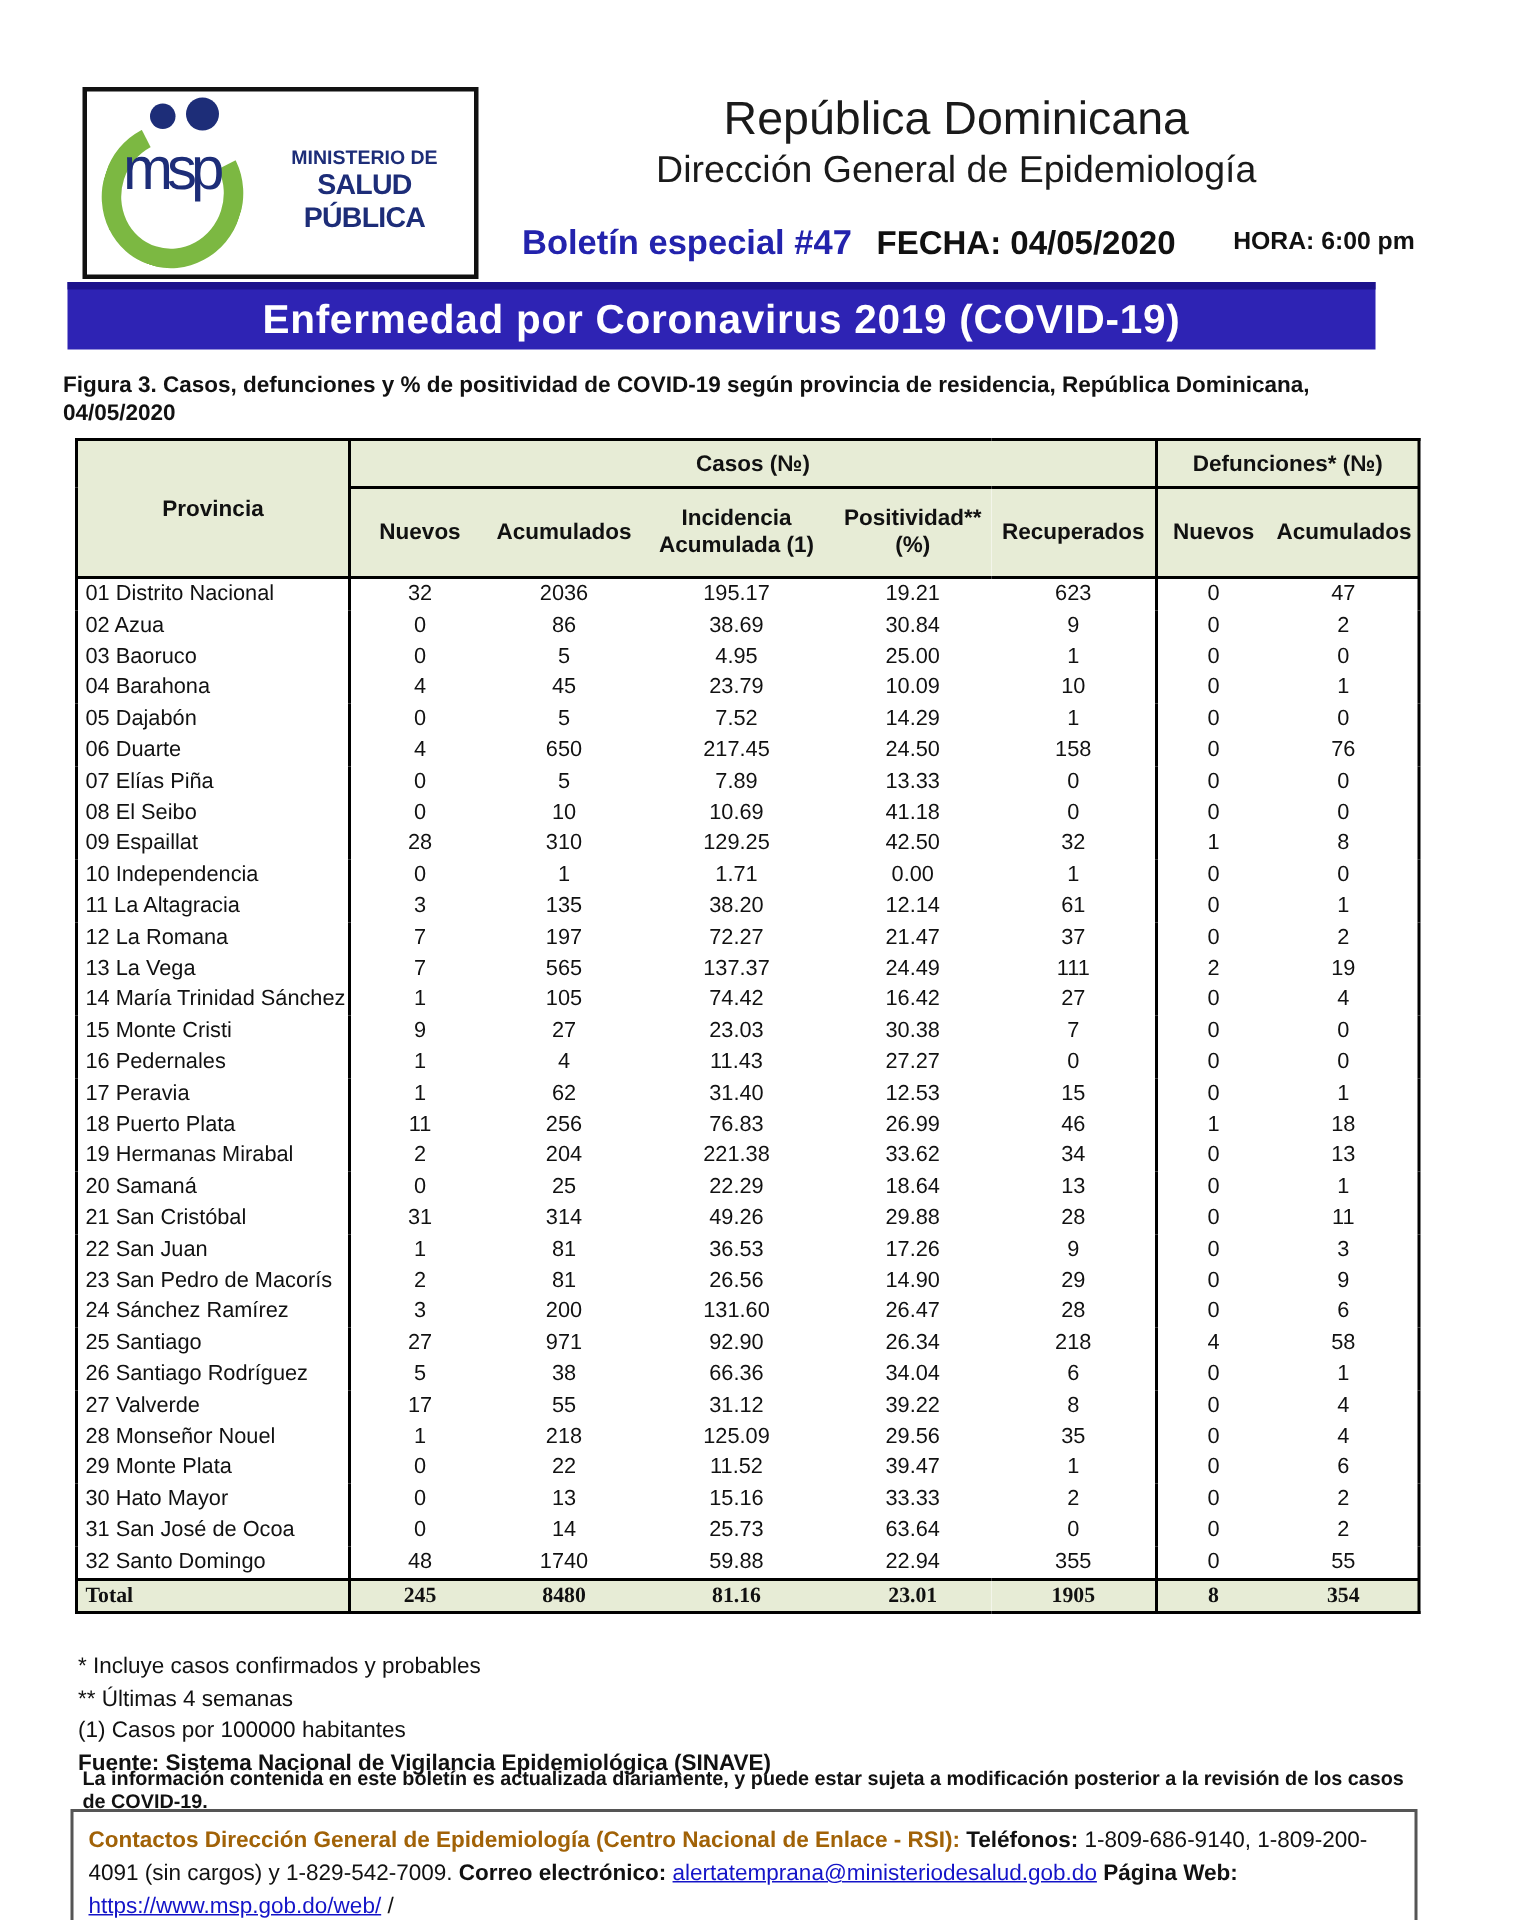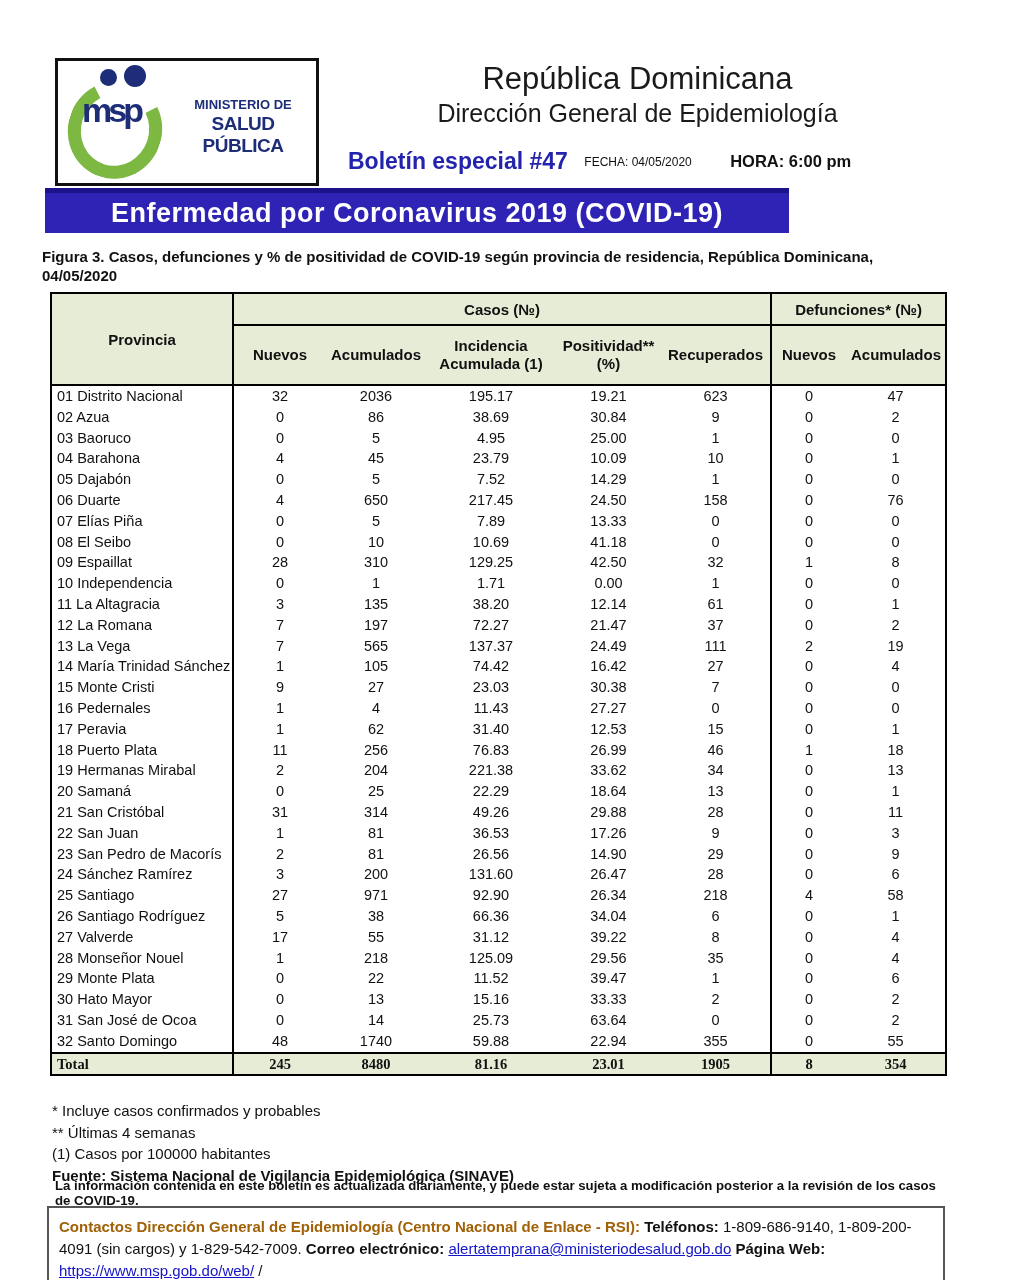--- a/index.html
+++ b/index.html
@@ -2,39 +2,39 @@
 <html><head>
 <meta charset="utf-8">
 <style>
   html,body{margin:0;padding:0;background:#ffffff;}
   body{width:1011px;height:1280px;font-family:"Liberation Sans",sans-serif;color:#111;position:relative;overflow:hidden;}
 
   
   .logo-box{position:absolute;left:55px;top:58px;width:258px;height:122px;border:3px solid #111;background:#fff;}
   .logo-art{position:absolute;left:8px;top:4px;width:112px;height:112px;}
   .logo-ring{position:absolute;left:2px;top:16px;width:68px;height:72px;border:13px solid #7cb842;border-radius:50%;border-top-color:transparent;transform:rotate(18deg);}
-  .logo-acronym{position:absolute;left:16px;top:26px;font-size:34px;font-weight:bold;color:#1d2d78;letter-spacing:-4px;}
+  .logo-acronym{position:absolute;left:16px;top:26px;font-size:40px;font-weight:normal;color:#1d2d78;letter-spacing:-4px;}
   .logo-head{position:absolute;background:#1d2d78;border-radius:50%;}
   .logo-head.h1{left:34px;top:4px;width:17px;height:17px;}
   .logo-head.h2{left:58px;top:0px;width:22px;height:22px;}
   .logo-org{position:absolute;left:118px;top:36px;width:134px;text-align:center;color:#1d2d78;}
   .logo-org .l1{font-size:13px;font-weight:bold;line-height:16px;}
   .logo-org .l2{font-size:19px;font-weight:bold;line-height:22px;letter-spacing:-0.5px;}
 
   .head-titles{position:absolute;left:330px;top:60px;width:615px;text-align:center;color:#1a1a1a;}
   .country{font-size:31px;line-height:38px;}
   .department{font-size:25px;line-height:31px;}
 
   .bulletin-row{position:absolute;left:348px;top:148px;width:600px;white-space:nowrap;}
   .bulletin{display:inline-block;color:#2323ad;font-weight:bold;font-size:23px;vertical-align:middle;}
-  .fecha{display:inline-block;margin-left:12px;font-weight:normal;font-size:12px;vertical-align:middle;}
+  .fecha{display:inline-block;margin-left:12px;font-weight:bold;font-size:22px;vertical-align:middle;}
   .hora{display:inline-block;margin-left:34px;font-weight:bold;font-size:16.5px;vertical-align:middle;}
 
   
-  .banner{position:absolute;left:45px;top:188px;width:744px;height:40px;background:#2e23b4;border-top:5px solid #1c128c;color:#fff;font-weight:bold;font-size:27px;text-align:center;line-height:40px;letter-spacing:0.5px;}
+  .banner{position:absolute;left:45px;top:188px;width:872px;height:40px;background:#2e23b4;border-top:5px solid #1c128c;color:#fff;font-weight:bold;font-size:27px;text-align:center;line-height:40px;letter-spacing:0.5px;}
 
   
   .caption{position:absolute;left:42px;top:247px;width:880px;font-weight:bold;font-size:15px;line-height:19px;}
 
   
   table.main{position:absolute;left:50px;top:292px;width:895px;border-collapse:collapse;table-layout:fixed;font-size:14.5px;border:2px solid #000;}
   table.main th,table.main td{padding:0 5px;overflow:hidden;}
   thead th{background:#e7ecd6;font-weight:bold;font-size:15px;}
   th.prov-head{text-align:center;border-right:2px solid #000;}
   th.group{height:30px;border-bottom:2px solid #000;text-align:center;}

